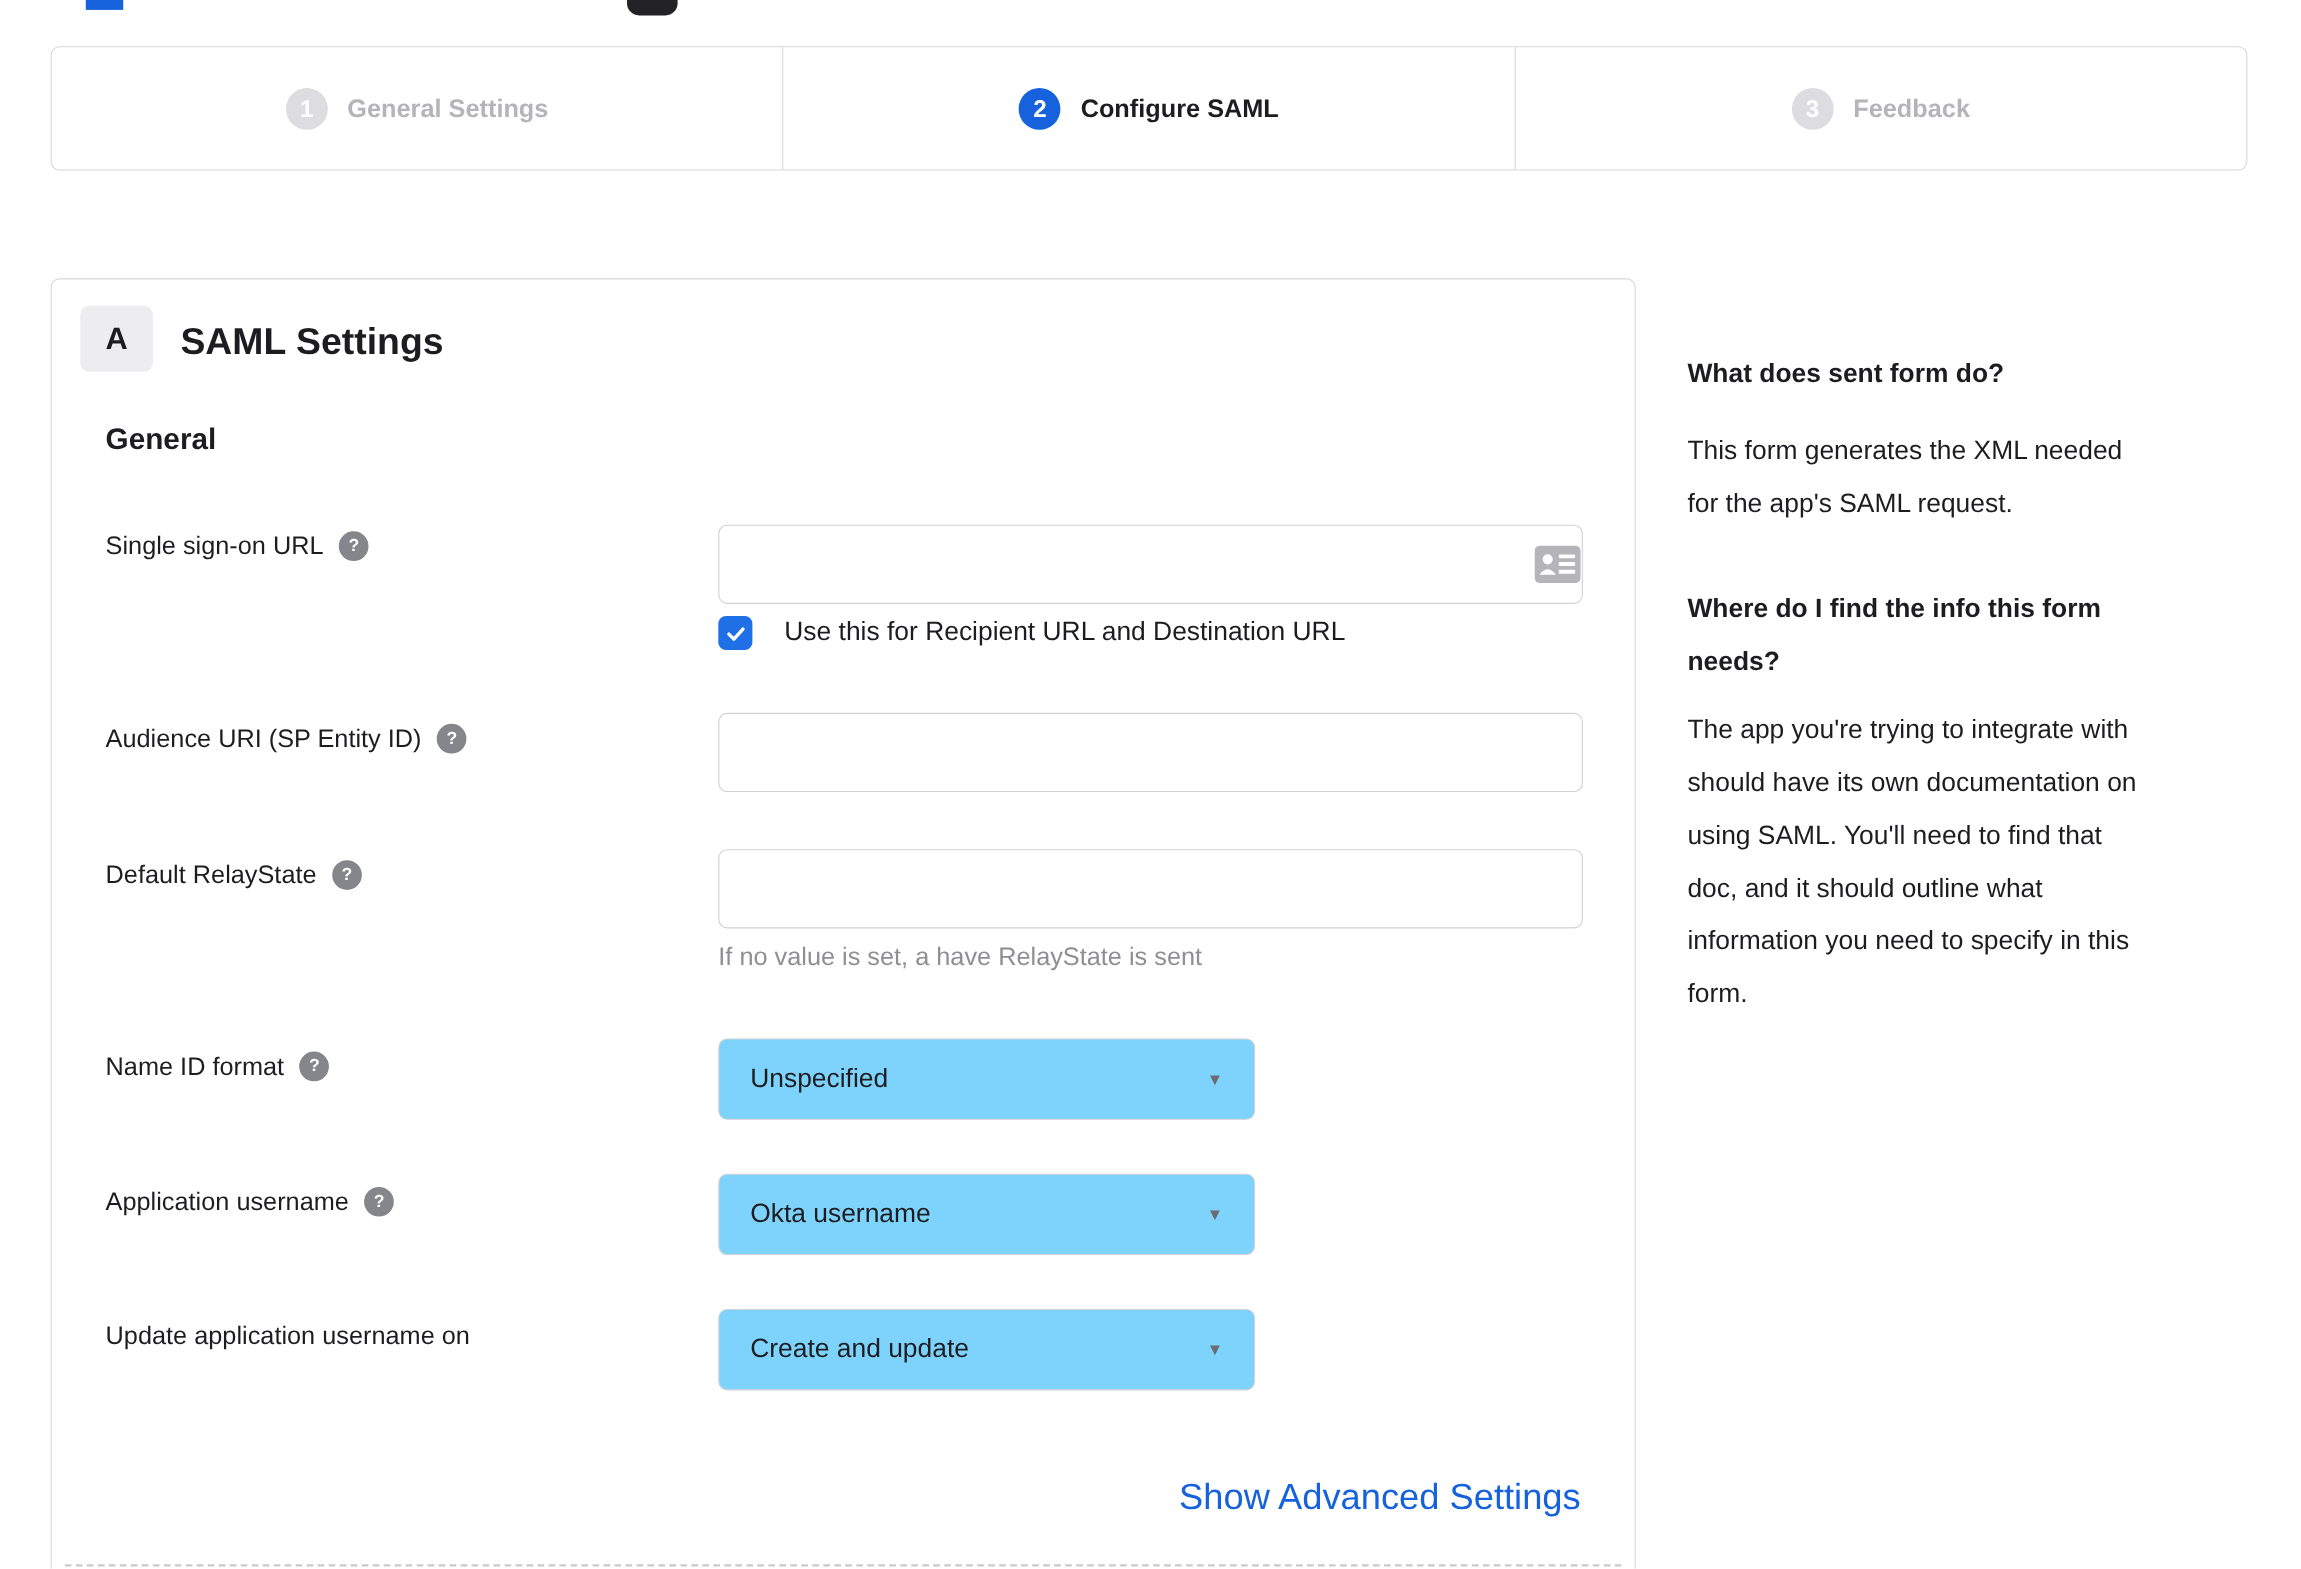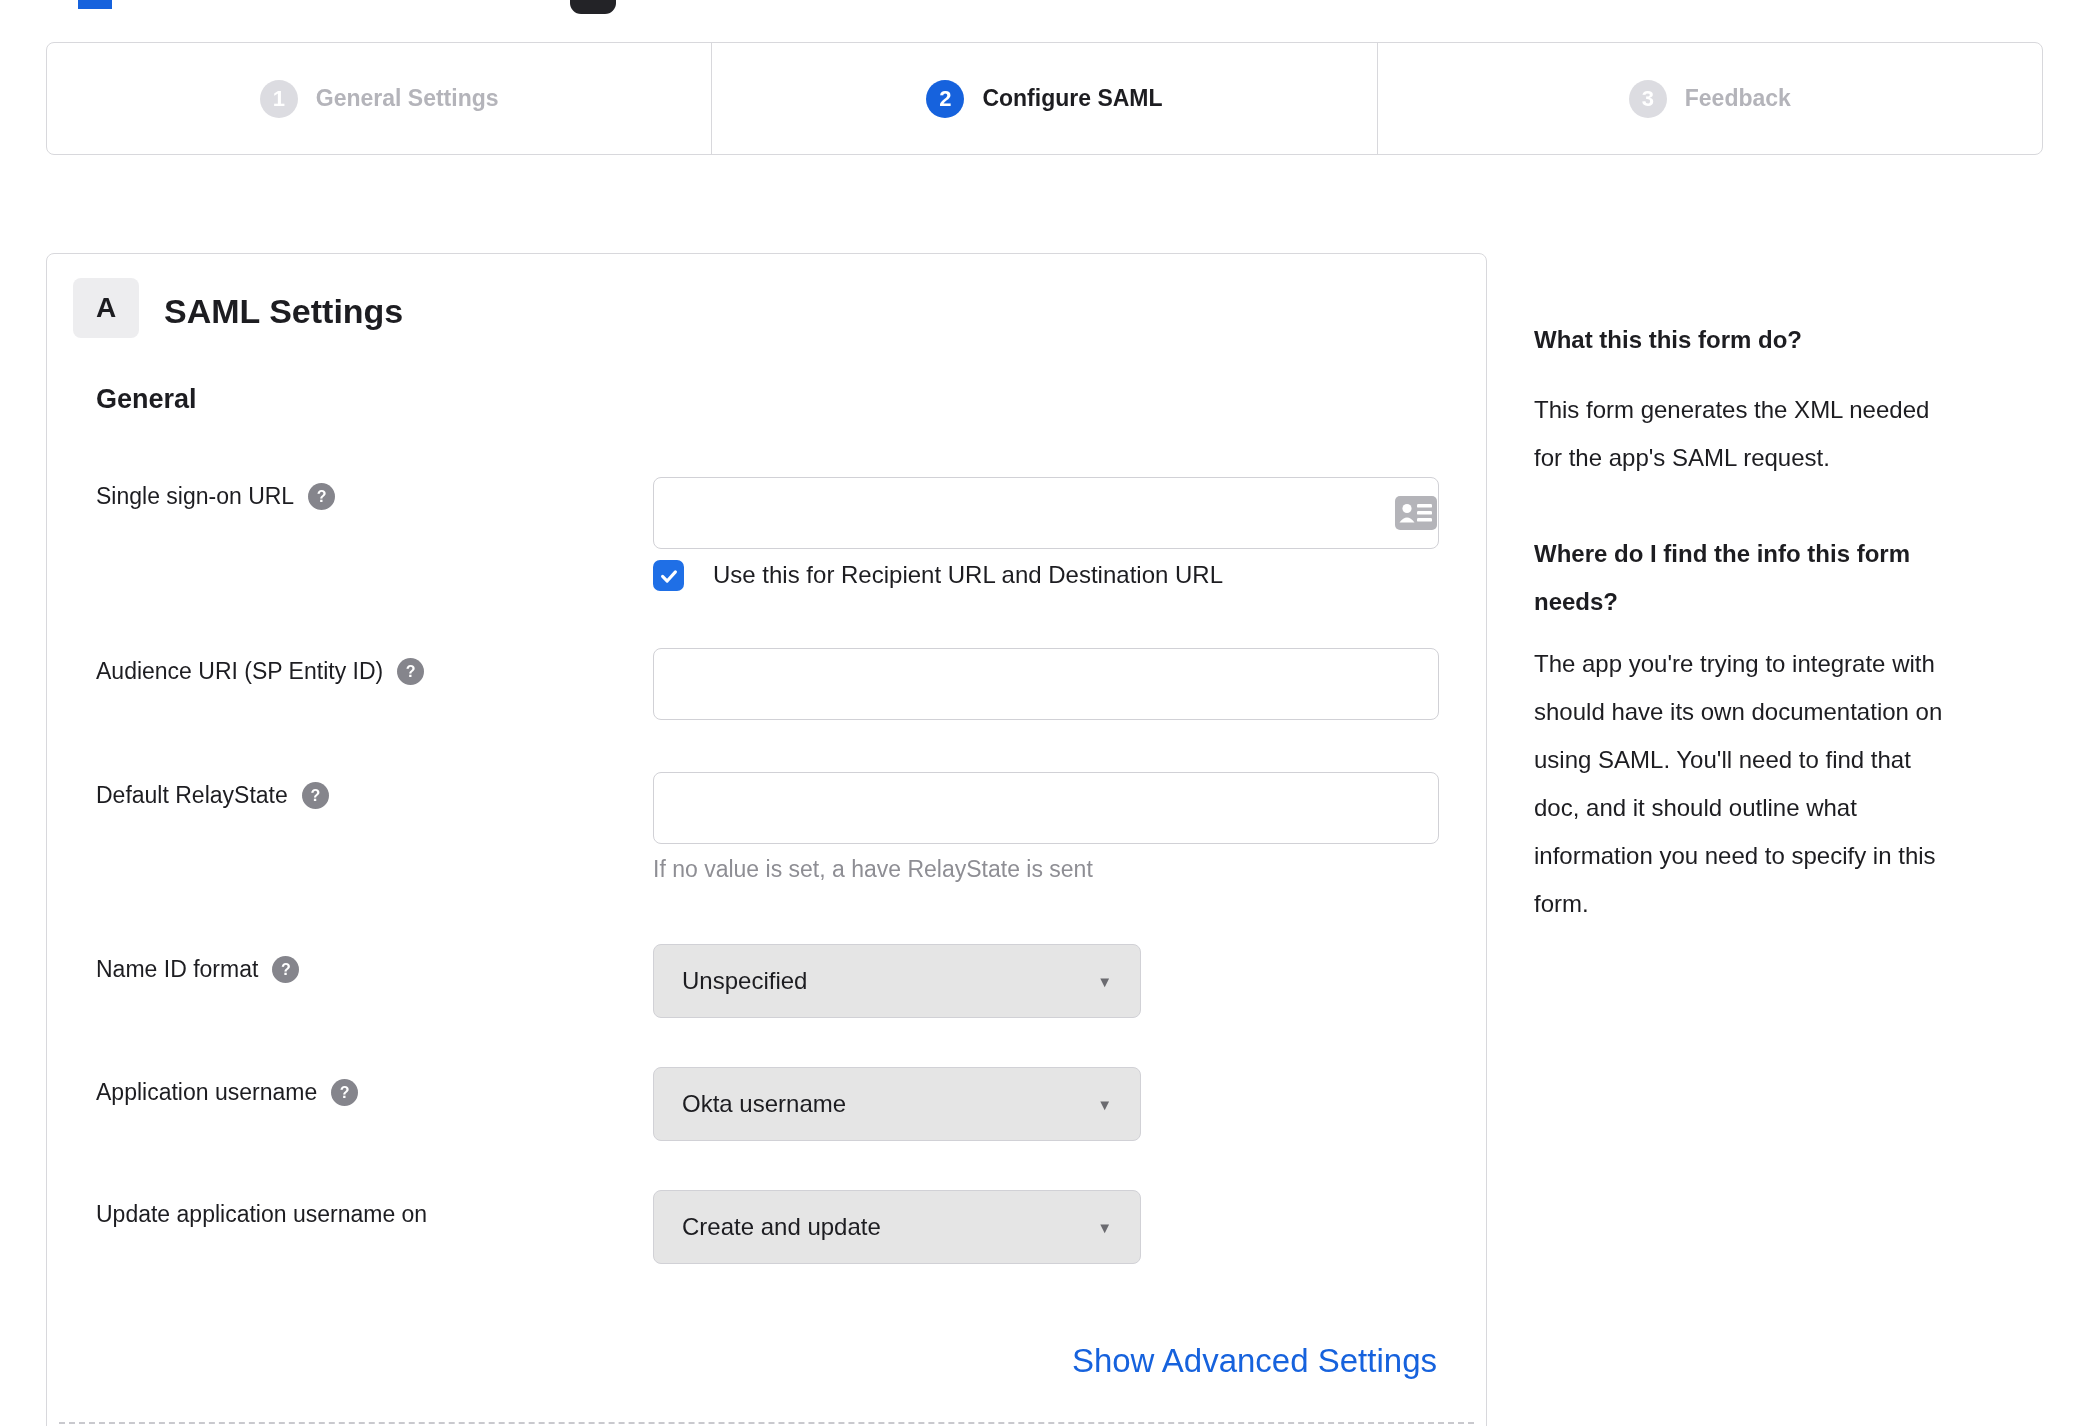--- a/index.html
+++ b/index.html
@@ -94,21 +94,21 @@
     display: flex; align-items: center; justify-content: center;
   }
   .checkbox svg { width: 22px; height: 22px; }
   .checkbox-label {
     position: absolute; left: 666px; top: 307px;
     font-size: 24px; color: #1d1d21;
   }
 
   .select {
     position: absolute; left: 606px; width: 488px; height: 74px;
-    border: 1px solid #d1d1d6; border-radius: 8px; background: #e5e5e5;
+    border: 1px solid #d1d1d6; border-radius: 8px; background: #7dd3fc;
     display: flex; align-items: center;
     padding: 0 28px 0 28px; cursor: pointer;
   }
   .sel-nid { top: 690px; } .sel-aun { top: 813px; } .sel-upd { top: 936px; }
   .select-value { font-size: 24px; color: #1d1d21; flex: 1 1 auto; }
   .select-arrow { font-size: 15px; color: #6b6b70; flex: 0 0 auto; }
 
   .advanced-link {
     position: absolute; right: 49px; top: 1088px;
     font-size: 33px; color: #1662dd; text-decoration: none; cursor: pointer;
@@ -213,21 +213,21 @@
     <span class="select-arrow">▼</span>
   </div>
 
   <a class="advanced-link">Show Advanced Settings</a>
 
   <div class="dashed-divider"></div>
 </div>
 
 <div class="sidebar">
   <div class="sb-sec1">
-    <div class="sb-heading">What this this form do?</div>
+    <div class="sb-heading">What does sent form do?</div>
     <div class="sb-body">This form generates the XML needed
 for the app's SAML request.</div>
   </div>
   <div class="sb-sec2">
     <div class="sb-heading">Where do I find the info this form
 needs?</div>
     <div class="sb-body">The app you're trying to integrate with
 should have its own documentation on
 using SAML. You'll need to find that
 doc, and it should outline what

